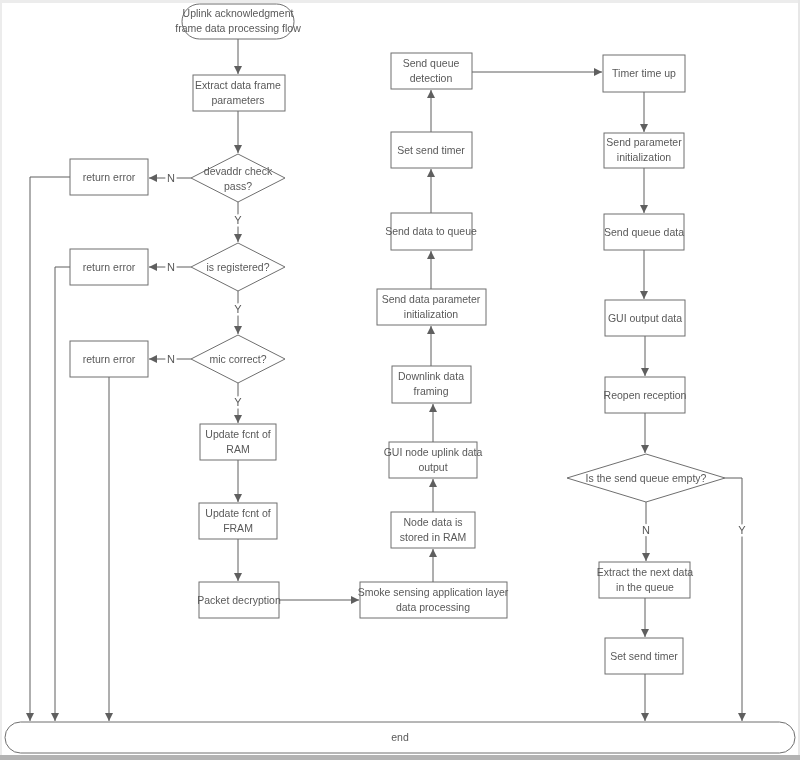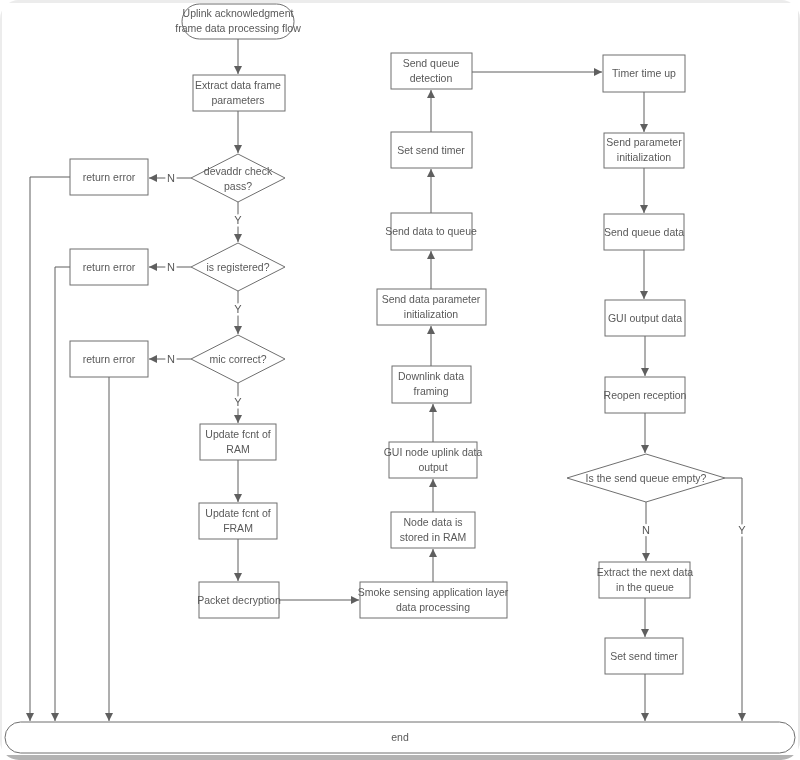--- a/index.html
+++ b/index.html
@@ -2,21 +2,20 @@
 <html><head>
 <meta charset="utf-8">
 <style>
   html,body { margin:0; padding:0; background:#fff; }
   .screen {
     position:relative;
     width:800px; height:760px;
     background:#ffffff;
     overflow:hidden;
     font-family:"Liberation Sans", sans-serif;
-    border-radius:19px;
   }
   svg { display:block; }
   .shape {
     fill:#ffffff;
     stroke:#6f6f6f;
     stroke-width:1;
   }
   .edge {
     fill:none;
     stroke:#5f5f5f;

